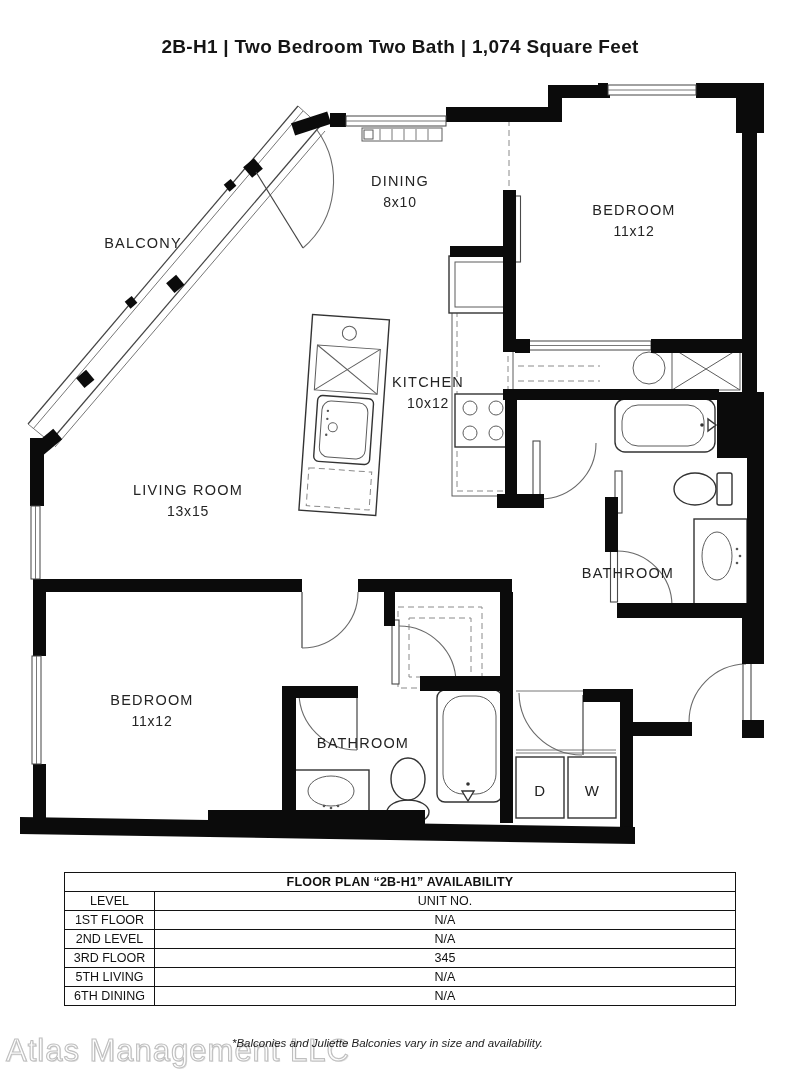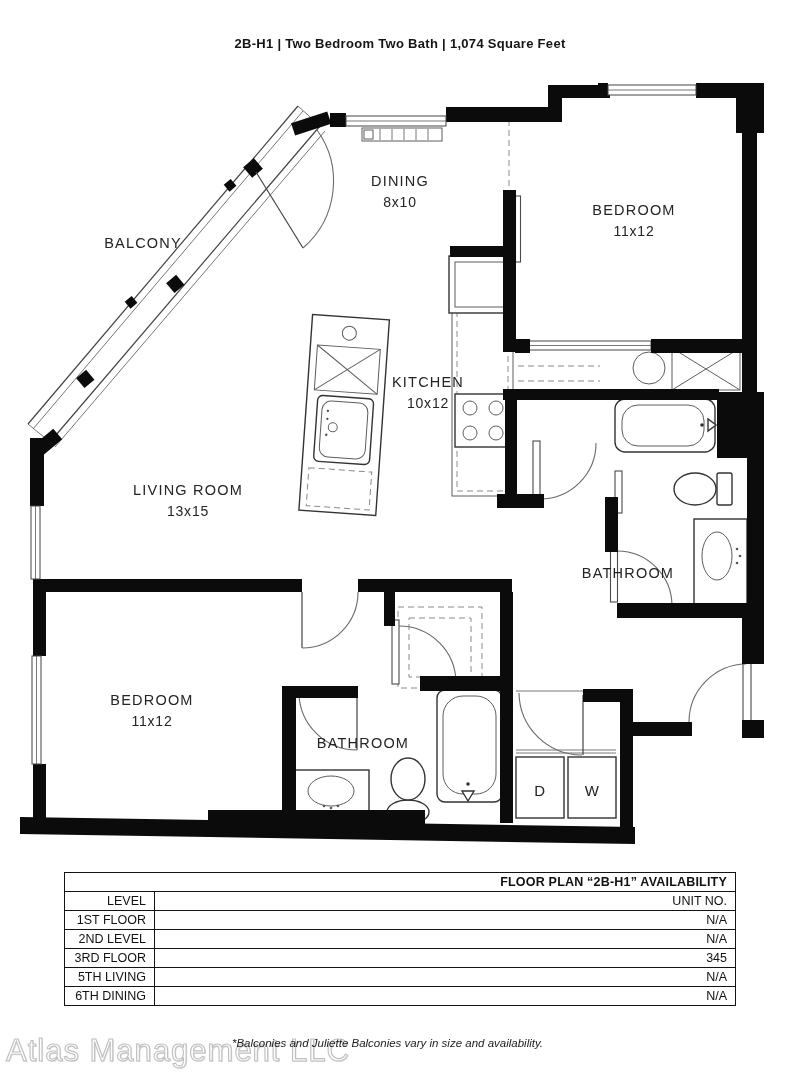--- a/index.html
+++ b/index.html
@@ -1,21 +1,21 @@
 <!DOCTYPE html>
 <html><head>
 <meta charset="utf-8">
 <style>
   * { margin:0; padding:0; box-sizing:border-box; }
   html,body { width:800px; height:1080px; background:#fff; overflow:hidden;
               font-family:"Liberation Sans", sans-serif; }
   .page { position:relative; width:800px; height:1080px; background:#fff; }
 
   .title { position:absolute; top:36px; left:0; width:800px; text-align:center;
-           font-size:13px; font-weight:700; color:#151515; letter-spacing:.3px; }
+           font-size:19px; font-weight:700; color:#151515; letter-spacing:.3px; }
 
   svg.plan { position:absolute; top:60px; left:0; }
 
   
   .wall   { fill:#0b0b0b; stroke:none; }
   .fix    { fill:#fff; stroke:#333; stroke-width:1.4; }
   .fix2   { fill:none; stroke:#5d5d5d; stroke-width:1; }
   .thin   { fill:none; stroke:#444; stroke-width:1.2; }
   .thin2  { fill:none; stroke:#777; stroke-width:1; }
   .arc    { fill:none; stroke:#6a6a6a; stroke-width:1.1; }
@@ -26,21 +26,21 @@
   .rlabel { font-family:"Liberation Sans",sans-serif; font-size:14.5px; fill:#242424;
             letter-spacing:1.2px; text-anchor:middle; }
   .rdims  { font-family:"Liberation Sans",sans-serif; font-size:14px; fill:#242424;
             letter-spacing:.8px; text-anchor:middle; }
   .dwtext { font-family:"Liberation Sans",sans-serif; font-size:15px; fill:#222;
             letter-spacing:.5px; text-anchor:middle; }
 
   .avail { position:absolute; left:64px; top:872px; width:672px;
            border-collapse:collapse; table-layout:fixed; }
   .avail td, .avail th { border:1.6px solid #131313; padding:2px 8px; height:19px;
-           font-size:12.5px; color:#111; text-align:right; vertical-align:middle;
+           font-size:12.5px; color:#111; text-align:center; vertical-align:middle;
            white-space:nowrap; overflow:hidden; }
   .avail .t-title { font-weight:700; letter-spacing:.2px; }
   .avail th { font-weight:400; }
   .avail td { font-weight:400; }
   .col-level { width:90px; }
 
   .watermark { position:absolute; left:6px; top:1033px; font-size:31px; letter-spacing:1px;
                color:#fdfdfd; -webkit-text-stroke:1.1px #bfbfbf;
                text-shadow:1px 1px 0 #e3e3e3; white-space:nowrap; }
   .footnote { position:absolute; left:0; top:1037px; width:775px; text-align:center;

